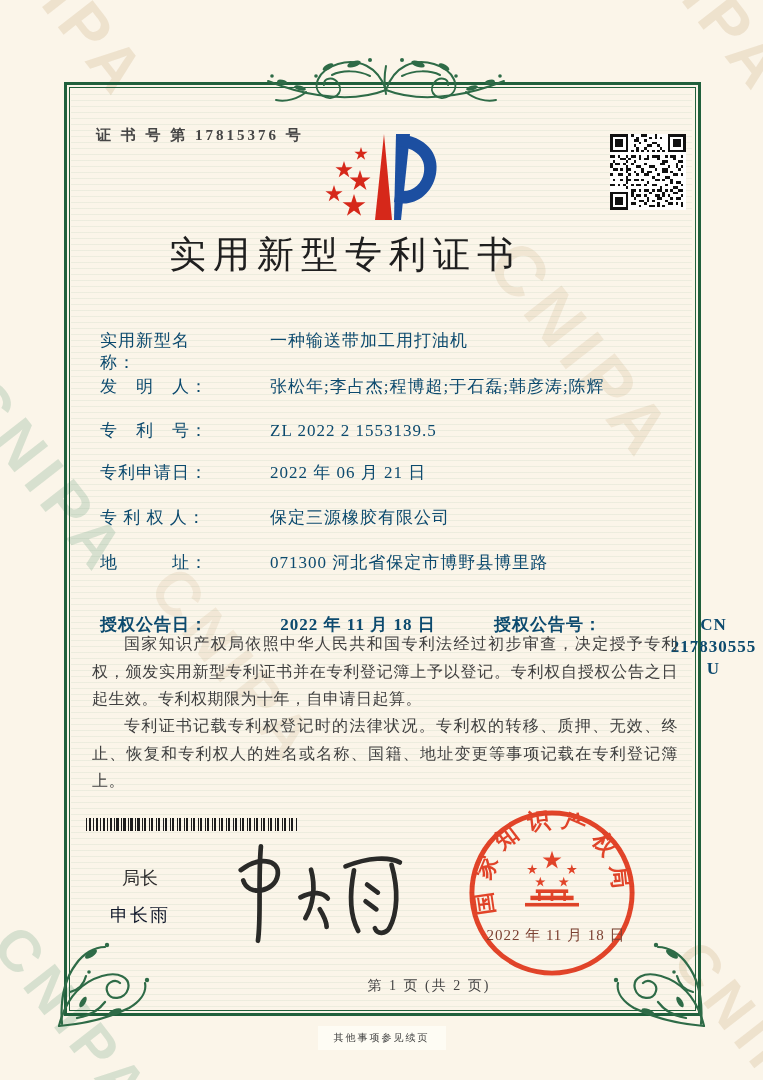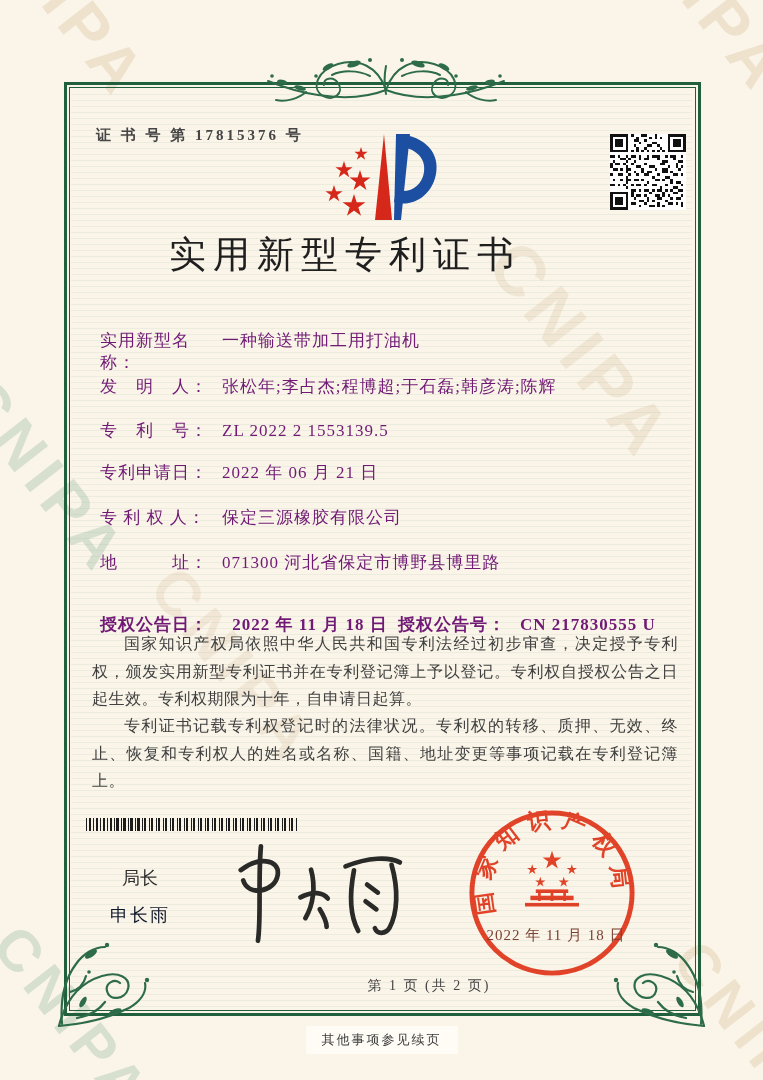--- a/index.html
+++ b/index.html
@@ -33,21 +33,21 @@
   #cert-number{
     position:absolute;left:96px;top:126px;font-size:15px;letter-spacing:3px;color:#454545;font-weight:bold;
   }
   #qr-code{position:absolute;left:610px;top:134px;width:76px;height:76px;}
   #cnipa-logo{position:absolute;left:322px;top:124px;width:120px;height:112px;}
   #cert-title{
     position:absolute;left:64px;top:230px;width:562px;text-align:center;
     font-size:37px;letter-spacing:7px;color:#1f1f1f;font-weight:400;
   }
   .field-row{
-    position:absolute;left:100px;display:flex;font-size:17px;line-height:22px;color:#701a75;
+    position:absolute;left:100px;display:flex;font-size:17px;line-height:22px;color:#0c4a6e;gap:48px;
   }
   .field-row .lbl{flex:none;width:122px;letter-spacing:1px;}
   .field-row .val{letter-spacing:1px;text-align:center;}
   .field-row .val-fixed{flex:none;width:176px;}
   .field-row .lbl2{flex:none;width:122px;letter-spacing:1px;}
   .legal{
     position:absolute;left:92px;width:586px;font-size:16px;line-height:27.5px;
     text-align:justify;text-indent:2em;color:#3f3f3f;letter-spacing:0.5px;
   }
   #barcode{
@@ -63,21 +63,21 @@
   #seal-date{
     position:absolute;left:468px;top:926px;width:176px;text-align:center;
     font-size:15px;color:#7c4132;letter-spacing:1px;
   }
   #page-number{
     position:absolute;left:64px;top:977px;width:730px;text-align:center;
     font-size:14px;letter-spacing:2px;color:#444;
   }
   #continuation-note{
     position:absolute;left:50%;top:1026px;transform:translateX(-50%);
-    background:#fefcf4;padding:5px 16px;font-size:13px;letter-spacing:2px;color:#3d3d3d;font-family:Liberation Mono, monospace;
+    background:#fefcf4;padding:5px 16px;font-size:10px;letter-spacing:2px;color:#3d3d3d;font-family:Liberation Mono, monospace;
   }
 </style>
 </head>
 <body>
 
 <div id="page">
 
   <div class="wm wm-beige" style="left:-55px;top:-40px;font-size:64px;">CNIPA</div>
   <div class="wm wm-beige" style="left:585px;top:-45px;font-size:64px;">CNIPA</div>
   <div class="wm wm-beige" style="left:455px;top:310px;font-size:70px;opacity:.8;">CNIPA</div>

